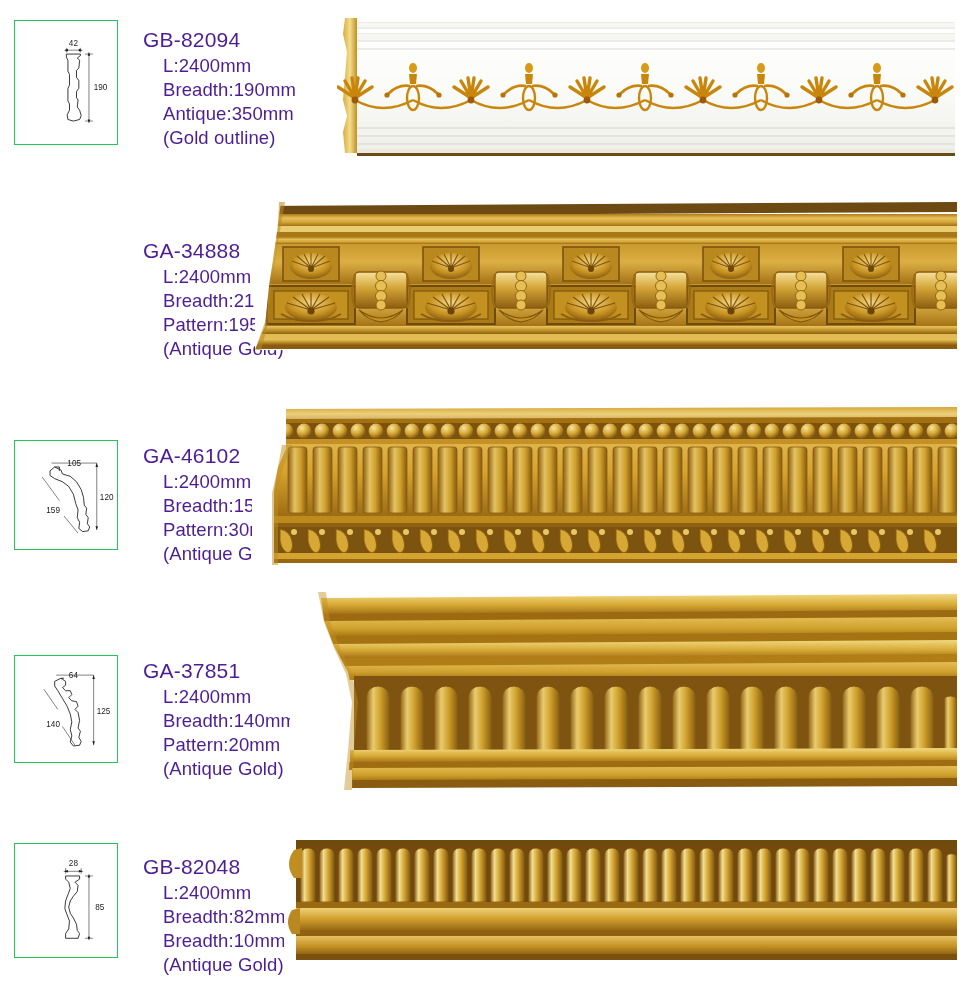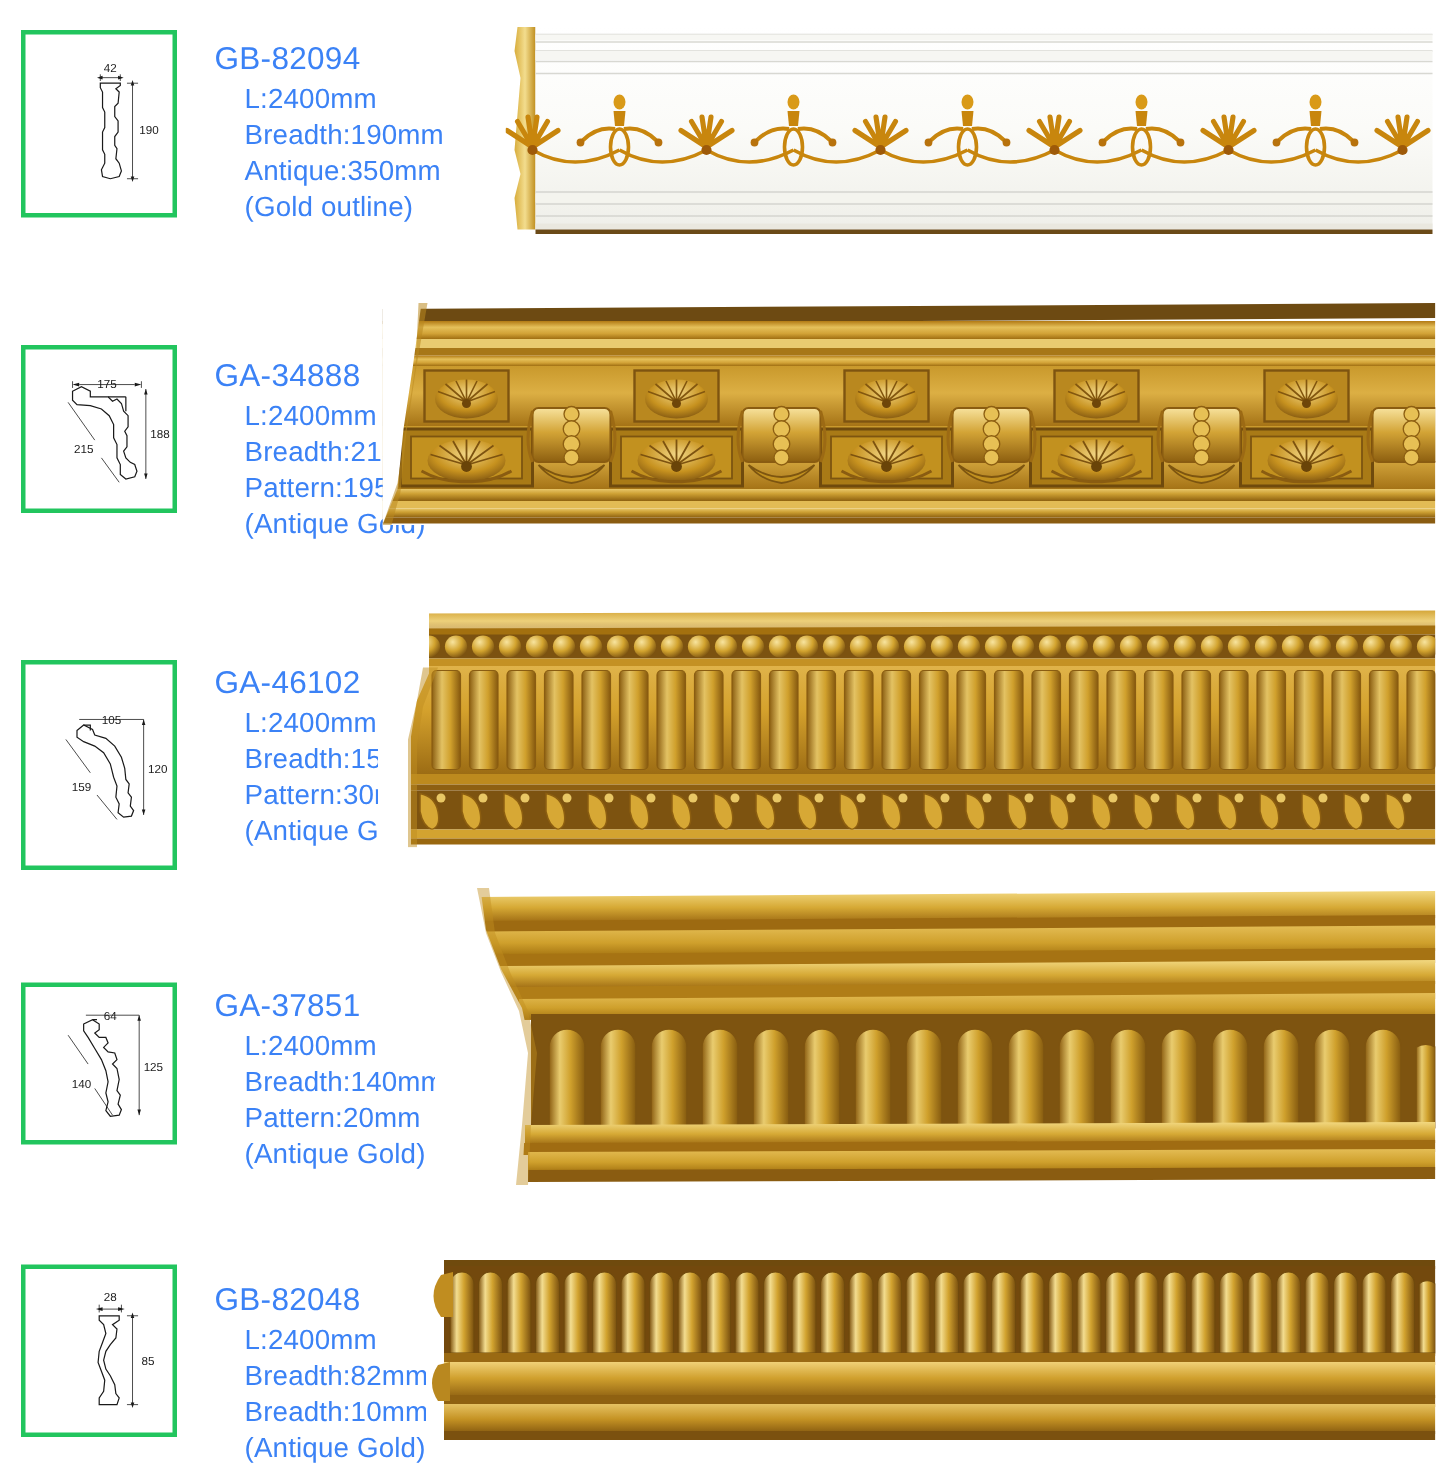--- a/index.html
+++ b/index.html
@@ -10,31 +10,31 @@
     overflow:hidden;position:relative;
   }
   .sheet{position:relative;width:970px;height:983px;background:#fff;}
 
   .row{position:absolute;left:0;width:970px;}
 
   
   .profile-box{
     position:absolute;left:14px;
     width:104px;
-    border:3px solid #22c55e;
+    border:1px solid #22c55e;
     background:#fff;
     box-sizing:border-box;
     padding-left:21px;
   }
   .profile-box svg{display:block;width:100%;height:100%;}
 
   
   .spec{
     position:absolute;left:143px;top:0;
-    color:#3b82f6;
+    color:#4c1d95;
     line-height:1.30;
     white-space:nowrap;
   }
   .spec .code{
     font-size:21px;letter-spacing:0.2px;font-weight:400;
     margin-bottom:1px;
   }
   .spec .line{font-size:18.5px;letter-spacing:0.1px;margin-left:20px;}
 
   
@@ -212,44 +212,20 @@
             </g>
           </g>
         </g>
         <rect x="20" y="141" width="598" height="3" fill="#6b4a18"></rect>
       </svg>
     </div>
   </div>
 
   <div class="row" style="top:195px;height:205px;">
 
-    <div class="profile-box" style="top:35px;height:112px;">
-      <svg viewBox="0 0 104 112" xmlns="http://www.w3.org/2000/svg">
-        <g fill="none" stroke="#1a1a1a" stroke-width="1.1">
-          <path d="M14 22 L22 18 L30 22 L30 27 L46 27 L50 31 L54 29 L58 33
-                   L60 40 L64 44 L64 54 L61 58 L63 62 L63 72 L60 76 L62 82
-                   L66 86 L70 88 L72 94 L70 99 L62 101 L57 97 L57 88 L54 82
-                   L54 70 L51 64 L51 52 L47 44 L40 38 L30 35 L18 34 L14 30 Z"></path>
-          <path d="M46 27 L62 27 M62 27 L62 40"></path>
-        </g>
-        <g stroke="#1a1a1a" stroke-width="0.7" fill="none">
-          <path d="M14 13 L14 19 M76 13 L76 19"></path>
-          <path d="M20 16 L70 16"></path>
-          <path d="M14 16 L20 14.3 L20 17.7 Z" fill="#1a1a1a" stroke="none"></path>
-          <path d="M76 16 L70 14.3 L70 17.7 Z" fill="#1a1a1a" stroke="none"></path>
-          <path d="M80 20 L80 101"></path>
-          <path d="M80 20 L78.4 25 L81.6 25 Z" fill="#1a1a1a" stroke="none"></path>
-          <path d="M80 101 L78.4 96 L81.6 96 Z" fill="#1a1a1a" stroke="none"></path>
-          <path d="M10 32 L34 66 M40 82 L56 104"></path>
-        </g>
-        <text x="45" y="19" font-size="10.5" text-anchor="middle" fill="#1a1a1a" font-family="Liberation Sans, sans-serif">175</text>
-        <text x="84" y="64" font-size="10.5" fill="#1a1a1a" font-family="Liberation Sans, sans-serif">188</text>
-        <text x="24" y="78" font-size="10.5" text-anchor="middle" fill="#1a1a1a" font-family="Liberation Sans, sans-serif">215</text>
-      </svg>
-    </div>
 
     <div class="spec" style="top:42px;">
       <div class="code">GA-34888</div>
       <div class="line">L:2400mm</div>
       <div class="line">Breadth:215mm</div>
       <div class="line">Pattern:195mm</div>
       <div class="line">(Antique Gold)</div>
     </div>
 
     <div class="photo" style="left:255px;top:7px;width:702px;height:148px;">
@@ -456,21 +432,21 @@
         <rect x="0" y="143" width="702" height="4" fill="#8a5c11"></rect>
 
         <path d="M0 0 L26 0 L20 44 L14 84 L10 124 L0 148 Z" fill="#ffffff"></path>
         <path d="M24 0 L30 0 L22 46 L16 86 L12 126 L6 148 L0 148 L10 120 L16 80 L22 42 Z" fill="#b9881f" opacity="0.55"></path>
       </svg>
     </div>
   </div>
 
   <div class="row" style="top:400px;height:190px;">
 
-    <div class="profile-box" style="top:40px;height:140px;">
+    <div class="profile-box" style="top:40px;height:110px;">
       <svg viewBox="0 0 104 110" xmlns="http://www.w3.org/2000/svg">
         <g fill="none" stroke="#1a1a1a" stroke-width="1.1">
           <path d="M18 24 L24 19 L32 23 L34 28 L44 31 L52 38 L58 48 L61 58
                    L62 68 L65 72 L64 80 L67 84 L66 92 L69 96 L67 101 L60 102
                    L55 98 L56 90 L53 84 L54 74 L51 66 L48 54 L42 44 L34 38
                    L24 34 L18 30 Z"></path>
           <path d="M24 19 L30 19 L30 24"></path>
         </g>
         <g stroke="#1a1a1a" stroke-width="0.7" fill="none">
           <path d="M20 14 L78 14"></path>

